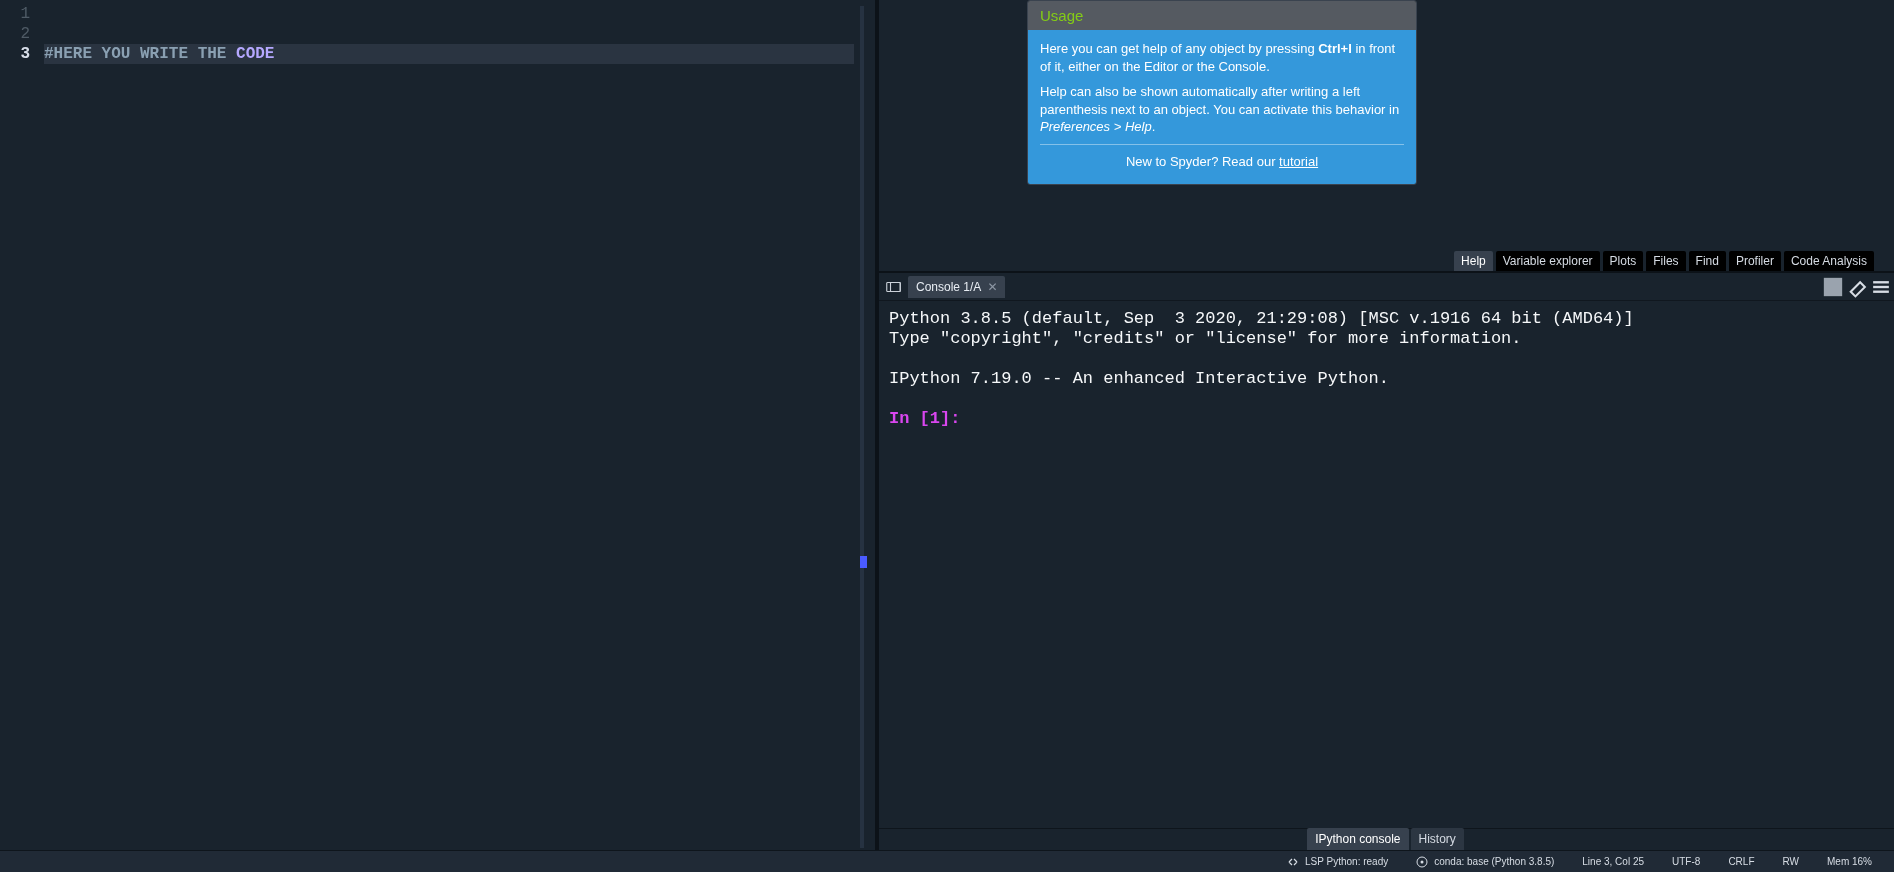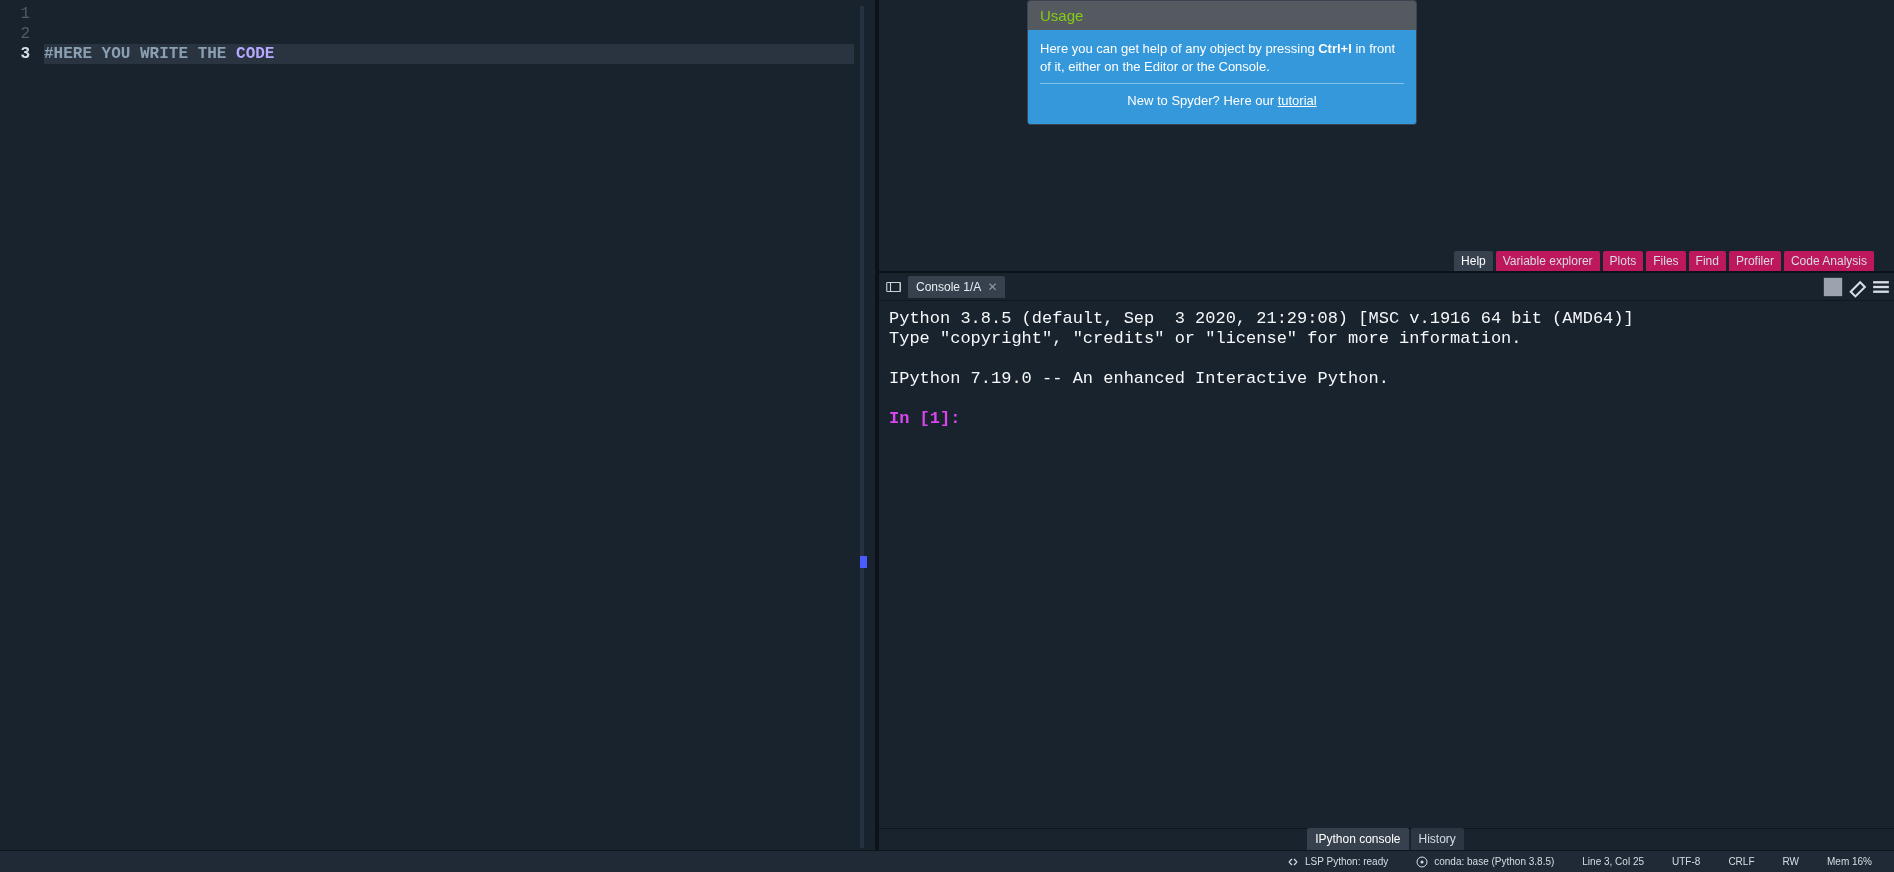--- a/index.html
+++ b/index.html
@@ -114,21 +114,21 @@
 .usage-foot a{color:#fff;text-decoration:underline;cursor:pointer;}
 .help-tabs{
   position:absolute;
   bottom:0;
   right:20px;
   display:flex;
   gap:3px;
   font-size:12px;
 }
 .help-tabs .htab{
-  background:#be185d;
+  background:#000000;
   padding:3px 7px;
   border-radius:2px 2px 0 0;
   cursor:pointer;
   color:#d5dbe3;
 }
 .help-tabs .htab.active{background:#37414e;color:#fff;}
 
 .console-pane{
   flex:1;
   display:flex;
@@ -250,23 +250,26 @@
 
   <div class="right-col">
 
     <div class="help-pane">
       <div class="usage-box">
         <div class="usage-head">Usage</div>
         <div class="usage-body">
           <p>
             <span>Here you can get help of any object by pressing </span><b>Ctrl+I</b><span> in front of it, either on the Editor or the Console.</span>
           </p>
+          <p>
+            <span>Help can also be shown automatically after writing a left parenthesis next to an object. You can activate this behavior in </span><span class="pref">Preferences &gt; Help</span><span>.</span>
+          </p>
           <hr class="usage-hr">
           <div class="usage-foot">
-            <span>New to Spyder? Here our </span><a>tutorial</a>
+            <span>New to Spyder? Read our </span><a>tutorial</a>
           </div>
         </div>
       </div>
       <div class="help-tabs">
         <div class="htab active">Help</div>
         <div class="htab">Variable explorer</div>
         <div class="htab">Plots</div>
         <div class="htab">Files</div>
         <div class="htab">Find</div>
         <div class="htab">Profiler</div>

